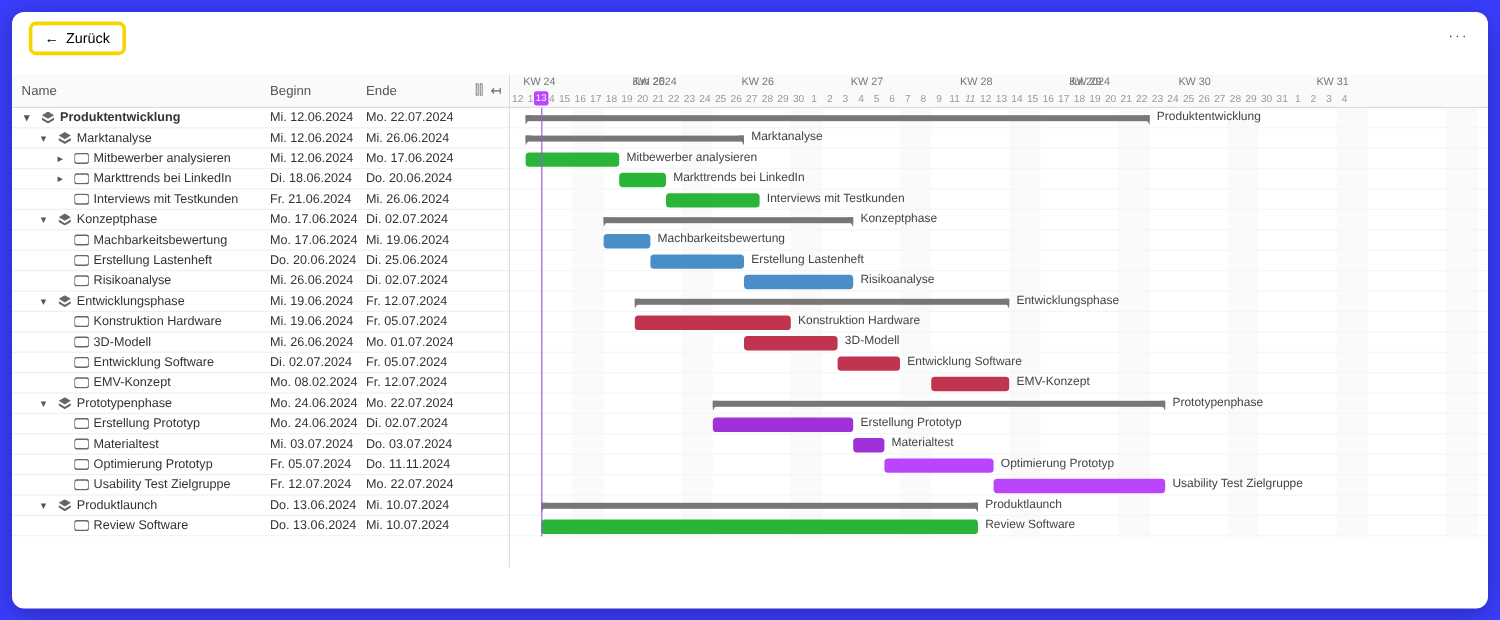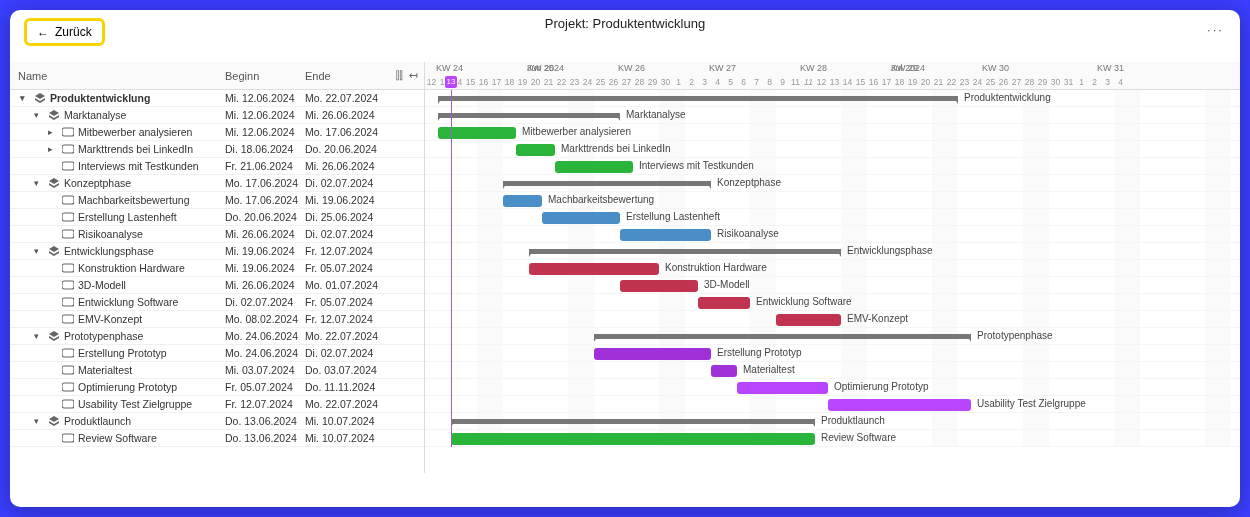--- a/index.html
+++ b/index.html
@@ -55,21 +55,20 @@
 </head>
 <body>
 
 <div class="app">
   <div class="header">
     <div class="back-btn">
       <span>←</span>
       <span>Zurück</span>
     </div>
     <div class="header-center">
-      <div class="proj-title">Projekt: Produktentwicklung</div>
     </div>
     <div class="menu-btn">···</div>
   </div>
 
 
   <div class="content">
     <div class="left-panel">
       <div class="col-head">
         <div class="c1">Name</div>
         <div class="c2">Beginn</div>

